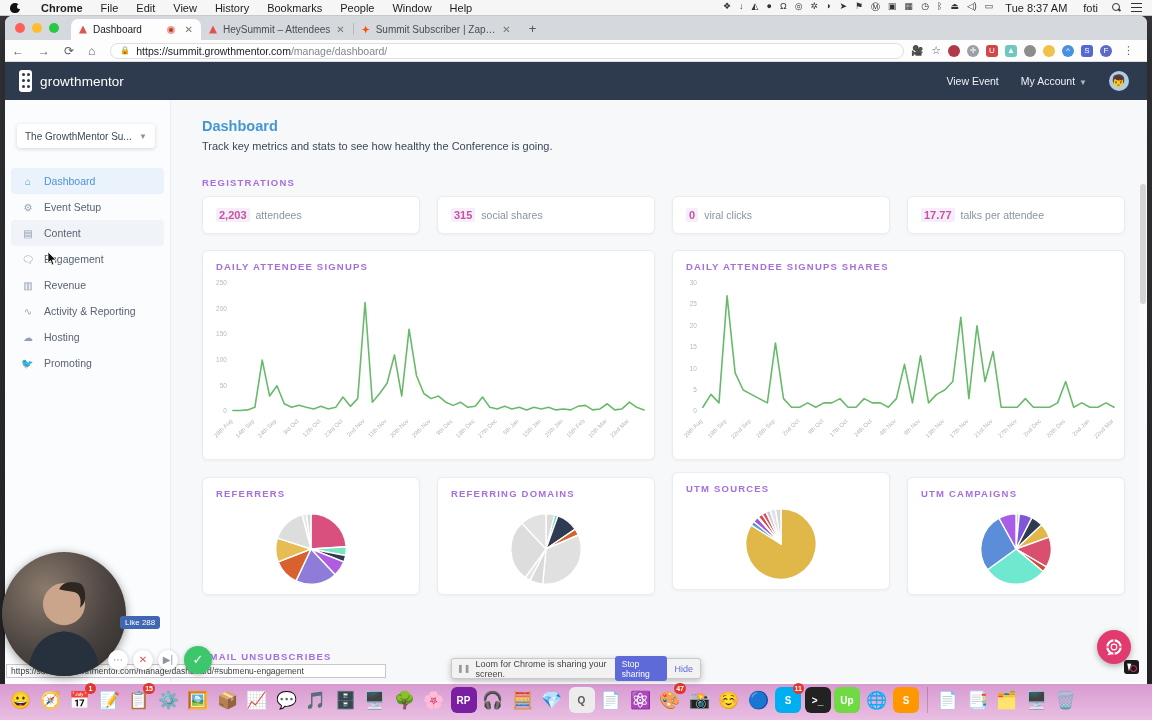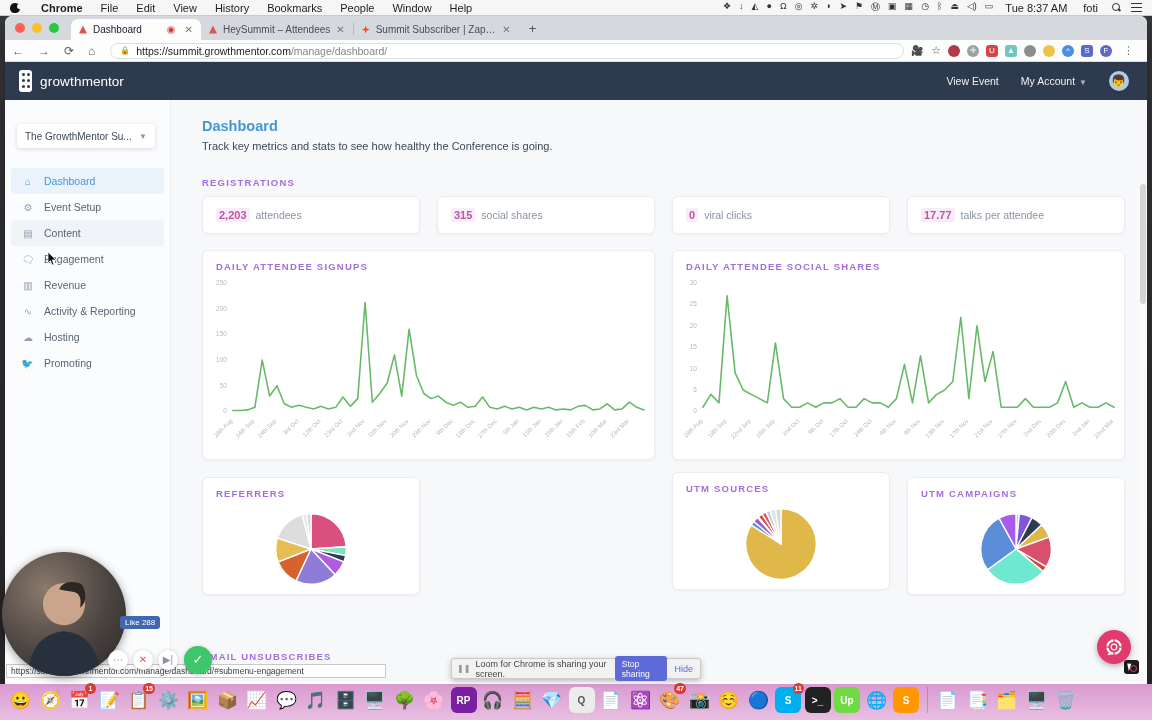--- a/index.html
+++ b/index.html
@@ -355,21 +355,21 @@
               <text x="295.5" y="148" text-anchor="end" font-size="6" fill="#b4b9bf" transform="rotate(-45 295.5 148)">27th Dec</text>
               <text x="317.625" y="148" text-anchor="end" font-size="6" fill="#b4b9bf" transform="rotate(-45 317.625 148)">5th Jan</text>
               <text x="339.75" y="148" text-anchor="end" font-size="6" fill="#b4b9bf" transform="rotate(-45 339.75 148)">15th Jan</text>
               <text x="361.875" y="148" text-anchor="end" font-size="6" fill="#b4b9bf" transform="rotate(-45 361.875 148)">25th Jan</text>
               <text x="384" y="148" text-anchor="end" font-size="6" fill="#b4b9bf" transform="rotate(-45 384 148)">15th Feb</text>
               <text x="406.125" y="148" text-anchor="end" font-size="6" fill="#b4b9bf" transform="rotate(-45 406.125 148)">10th Mar</text>
               <text x="428.25" y="148" text-anchor="end" font-size="6" fill="#b4b9bf" transform="rotate(-45 428.25 148)">23rd Mar</text>
             </svg>
         </div>
         <div class="card chart-card" style="left:501px; top:150px; width:453px; height:210px;">
-          <div class="ctitle seclabel">DAILY ATTENDEE SOCIAL SHARES</div>
+          <div class="ctitle seclabel">DAILY ATTENDEE SIGNUPS SHARES</div>
           <svg viewBox="0 0 453 182" preserveAspectRatio="none">
               <text x="24" y="140" text-anchor="end" font-size="6.5" fill="#b4b9bf">0</text>
               <text x="24" y="118.33333333333334" text-anchor="end" font-size="6.5" fill="#b4b9bf">5</text>
               <text x="24" y="96.66666666666667" text-anchor="end" font-size="6.5" fill="#b4b9bf">10</text>
               <text x="24" y="75" text-anchor="end" font-size="6.5" fill="#b4b9bf">15</text>
               <text x="24" y="53.33333333333334" text-anchor="end" font-size="6.5" fill="#b4b9bf">20</text>
               <text x="24" y="31.666666666666657" text-anchor="end" font-size="6.5" fill="#b4b9bf">25</text>
               <text x="24" y="10" text-anchor="end" font-size="6.5" fill="#b4b9bf">30</text>
               <polyline points="30.0,133.7 38.1,120.7 46.2,129.3 54.3,21.0 62.4,99.0 70.5,116.3 78.6,120.7 86.7,125.0 94.8,129.3 102.9,68.7 111.0,125.0 119.1,133.7 127.2,133.7 135.3,129.3 143.4,133.7 151.5,129.3 159.6,129.3 167.7,125.0 175.8,133.7 183.9,133.7 192.0,125.0 200.1,129.3 208.2,129.3 216.3,133.7 224.4,125.0 232.5,90.3 240.5,129.3 248.6,81.7 256.7,129.3 264.8,120.7 272.9,116.3 281.0,107.7 289.1,42.7 297.2,125.0 305.3,51.3 313.4,107.7 321.5,77.3 329.6,133.7 337.7,133.7 345.8,133.7 353.9,125.0 362.0,133.7 370.1,133.7 378.2,133.7 386.3,129.3 394.4,107.7 402.5,133.7 410.6,129.3 418.7,133.7 426.8,133.7 434.9,129.3 443.0,133.7" fill="none" stroke="#68ba6b" stroke-width="1.6" stroke-linejoin="round" stroke-linecap="round"></polyline>
               <text x="30" y="148" text-anchor="end" font-size="6" fill="#b4b9bf" transform="rotate(-45 30 148)">28th Aug</text>
@@ -399,20 +399,34 @@
               <path d="M50,50 L50.00,9.00 A41,41 0 0 1 90.92,47.43 Z" fill="#d94f7e" stroke="#ffffff" stroke-width="1.6"></path>
               <path d="M50,50 L90.92,47.43 A41,41 0 0 1 90.27,57.68 Z" fill="#7ce3c0" stroke="#ffffff" stroke-width="1.6"></path>
               <path d="M50,50 L90.27,57.68 A41,41 0 0 1 88.12,65.09 Z" fill="#2f3b52" stroke="#ffffff" stroke-width="1.6"></path>
               <path d="M50,50 L88.12,65.09 A41,41 0 0 1 78.07,79.89 Z" fill="#b05ce0" stroke="#ffffff" stroke-width="1.6"></path>
               <path d="M50,50 L78.07,79.89 A41,41 0 0 1 32.54,87.10 Z" fill="#8f7bd8" stroke="#ffffff" stroke-width="1.6"></path>
               <path d="M50,50 L32.54,87.10 A41,41 0 0 1 11.88,65.09 Z" fill="#d8622f" stroke="#ffffff" stroke-width="1.6"></path>
               <path d="M50,50 L11.88,65.09 A41,41 0 0 1 11.01,37.33 Z" fill="#e6bd55" stroke="#ffffff" stroke-width="1.6"></path>
               <path d="M50,50 L11.01,37.33 A41,41 0 0 1 39.80,10.29 Z" fill="#dddddd" stroke="#ffffff" stroke-width="1.6"></path>
               <path d="M50,50 L39.80,10.29 A41,41 0 0 1 44.86,9.32 Z" fill="#e8e8e8" stroke="#ffffff" stroke-width="1.6"></path>
               <path d="M50,50 L44.86,9.32 A41,41 0 0 1 50.00,9.00 Z" fill="#d8d8d8" stroke="#ffffff" stroke-width="1.6"></path>
+            </svg>
+        </div>
+        <div class="card pie-card" style="left:266px; top:377px; width:218px; height:118px;">
+          <div class="ctitle seclabel">REFERRING DOMAINS</div>
+          <svg viewBox="0 0 100 100">
+              <path d="M50,50 L50.00,9.00 A41,41 0 0 1 60.20,10.29 Z" fill="#dcdcdc" stroke="#ffffff" stroke-width="1.6"></path>
+              <path d="M50,50 L60.20,10.29 A41,41 0 0 1 63.89,11.42 Z" fill="#6fd8c8" stroke="#ffffff" stroke-width="1.6"></path>
+              <path d="M50,50 L63.89,11.42 A41,41 0 0 1 83.91,26.95 Z" fill="#2f3b52" stroke="#ffffff" stroke-width="1.6"></path>
+              <path d="M50,50 L83.91,26.95 A41,41 0 0 1 87.63,33.72 Z" fill="#d8622f" stroke="#ffffff" stroke-width="1.6"></path>
+              <path d="M50,50 L87.63,33.72 A41,41 0 0 1 46.14,90.82 Z" fill="#e0e0e0" stroke="#ffffff" stroke-width="1.6"></path>
+              <path d="M50,50 L46.14,90.82 A41,41 0 0 1 31.39,86.53 Z" fill="#dadada" stroke="#ffffff" stroke-width="1.6"></path>
+              <path d="M50,50 L31.39,86.53 A41,41 0 0 1 25.90,83.17 Z" fill="#e4e4e4" stroke="#ffffff" stroke-width="1.6"></path>
+              <path d="M50,50 L25.90,83.17 A41,41 0 0 1 21.93,20.11 Z" fill="#dddddd" stroke="#ffffff" stroke-width="1.6"></path>
+              <path d="M50,50 L21.93,20.11 A41,41 0 0 1 50.00,9.00 Z" fill="#e2e2e2" stroke="#ffffff" stroke-width="1.6"></path>
             </svg>
         </div>
         <div class="card pie-card" style="left:501px; top:372px; width:218px; height:118px;">
           <div class="ctitle seclabel">UTM SOURCES</div>
           <svg viewBox="0 0 100 100">
               <path d="M50,50 L50.00,9.00 A41,41 0 1 1 15.38,28.03 Z" fill="#e0b84a" stroke="#ffffff" stroke-width="1.6"></path>
               <path d="M50,50 L15.38,28.03 A41,41 0 0 1 18.41,23.87 Z" fill="#5b9bd5" stroke="#ffffff" stroke-width="1.6"></path>
               <path d="M50,50 L18.41,23.87 A41,41 0 0 1 22.89,19.25 Z" fill="#9b59d8" stroke="#ffffff" stroke-width="1.6"></path>
               <path d="M50,50 L22.89,19.25 A41,41 0 0 1 23.87,18.41 Z" fill="#ffffff" stroke="#ffffff" stroke-width="1.6"></path>
               <path d="M50,50 L23.87,18.41 A41,41 0 0 1 28.03,15.38 Z" fill="#d04a35" stroke="#ffffff" stroke-width="1.6"></path>

